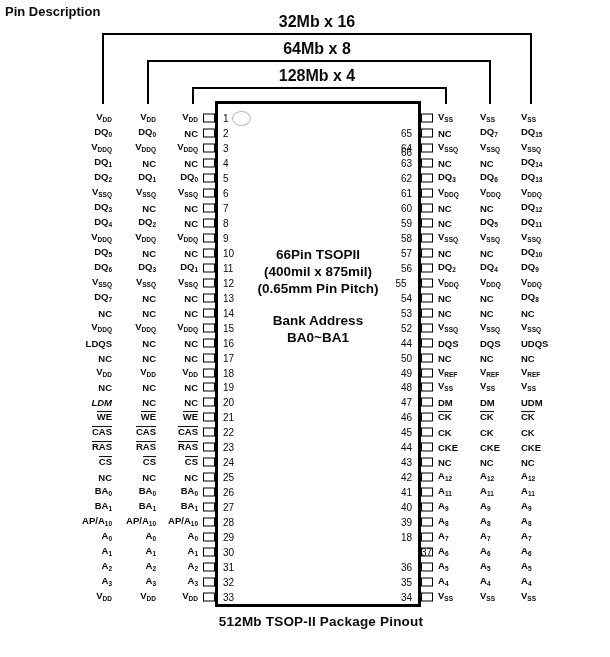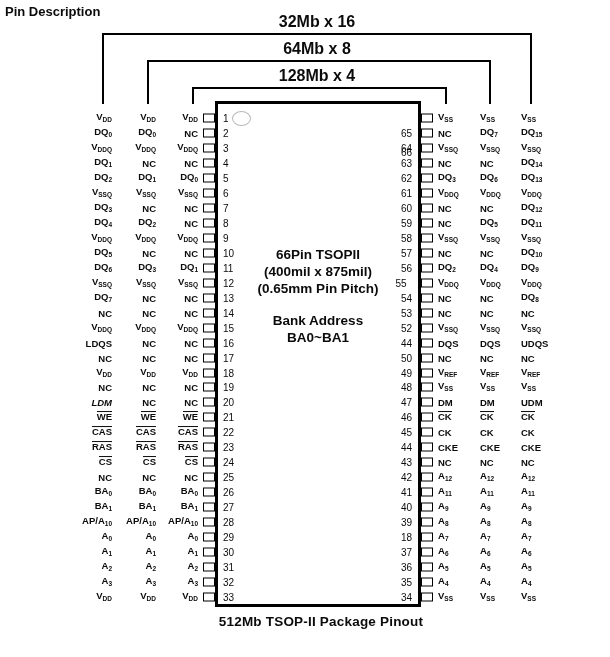--- a/index.html
+++ b/index.html
@@ -357,21 +357,21 @@
       <div class="num" style="left: 390px; top: 537.1px; width: 22px; text-align: right;">18</div>
       <div class="cell" style="left: 60px; top: 537.1px; width: 52px; text-align: right;">A<sub>0</sub></div>
       <div class="cell" style="left: 114px; top: 537.1px; width: 42px; text-align: right;">A<sub>0</sub></div>
       <div class="cell" style="left: 156px; top: 537.1px; width: 42px; text-align: right;">A<sub>0</sub></div>
       <div class="cell" style="left: 438px; top: 537.1px; width: 42px; text-align: left;">A<sub>7</sub></div>
       <div class="cell" style="left: 480px; top: 537.1px; width: 41px; text-align: left;">A<sub>7</sub></div>
       <div class="cell" style="left: 521px; top: 537.1px; width: 60px; text-align: left;">A<sub>7</sub></div>
       <div class="pad" style="left: 203px; top: 552.1px;"></div>
       <div class="pad" style="left: 421px; top: 552.1px;"></div>
       <div class="num" style="left: 223px; top: 552.1px; width: 22px; text-align: left;">30</div>
-      <div class="num" style="left: 390px; top: 552.1px; width: 22px; text-align: right;">37</div>
+      <div class="num" style="left: 410px; top: 552.1px; width: 22px; text-align: right;">37</div>
       <div class="cell" style="left: 60px; top: 552.1px; width: 52px; text-align: right;">A<sub>1</sub></div>
       <div class="cell" style="left: 114px; top: 552.1px; width: 42px; text-align: right;">A<sub>1</sub></div>
       <div class="cell" style="left: 156px; top: 552.1px; width: 42px; text-align: right;">A<sub>1</sub></div>
       <div class="cell" style="left: 438px; top: 552.1px; width: 42px; text-align: left;">A<sub>6</sub></div>
       <div class="cell" style="left: 480px; top: 552.1px; width: 41px; text-align: left;">A<sub>6</sub></div>
       <div class="cell" style="left: 521px; top: 552.1px; width: 60px; text-align: left;">A<sub>6</sub></div>
       <div class="pad" style="left: 203px; top: 567.1px;"></div>
       <div class="pad" style="left: 421px; top: 567.1px;"></div>
       <div class="num" style="left: 223px; top: 567.1px; width: 22px; text-align: left;">31</div>
       <div class="num" style="left: 390px; top: 567.1px; width: 22px; text-align: right;">36</div>

